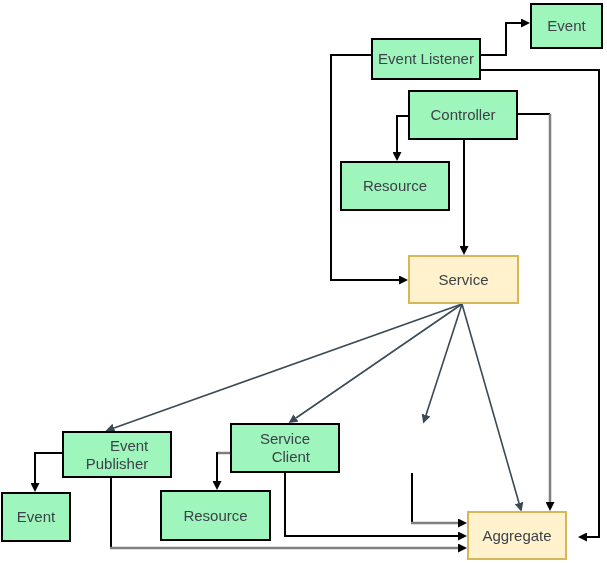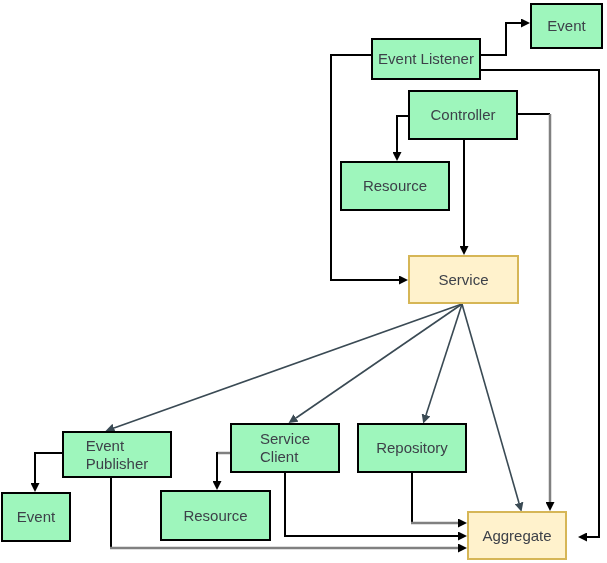--- a/index.html
+++ b/index.html
@@ -3,21 +3,21 @@
 <meta charset="utf-8">
 <style>
   html,body{margin:0;padding:0;background:#fff;}
   #canvas{
     position:relative;width:607px;height:563px;background:var(--background,#fff);
     font-family:"Liberation Sans","DejaVu Sans",sans-serif;overflow:hidden;
   }
   #wires{position:absolute;left:0;top:0;width:607px;height:563px;}
   .node{
     position:absolute;box-sizing:border-box;display:flex;align-items:center;justify-content:center;
-    text-align:left;font-size:15px;line-height:18px;color:var(--label-color,#3d4149);
+    text-align:right;font-size:15px;line-height:18px;color:var(--label-color,#3d4149);
     white-space:pre-line;
   }
   .node.green{background:var(--node-green-fill,#9ef6bc);border:2px solid var(--node-green-border,#000);}
   .node.yellow{background:var(--node-yellow-fill,#fff2cc);border:2px solid var(--node-yellow-border,#d6b656);}
   .e-black{stroke:var(--edge-black,#000);stroke-width:2;fill:none;}
   .e-gray{stroke:var(--edge-gray,#808080);stroke-width:2.5;fill:none;}
   .e-slate{stroke:var(--edge-slate,#3a4a54);stroke-width:1.6;fill:none;}
   .m-black{fill:var(--edge-black,#000);}
   .m-slate{fill:var(--edge-slate,#3a4a54);}
 </style>
@@ -77,21 +77,20 @@
   <div class="node green" style="left:340px;top:161px;width:110px;height:50px;">Resource</div>
 
   <div class="node yellow" style="left:408px;top:255px;width:111px;height:49px;">Service</div>
 
   <div class="node green" style="left:62px;top:431px;width:110px;height:47px;">Event
 Publisher</div>
 
   <div class="node green" style="left:230px;top:423px;width:110px;height:50px;">Service
 Client</div>
 
-  <div class="node green" style="left:357px;top:423px;width:110px;height:50px;">Repository</div>
 
   <div class="node green" style="left:1px;top:492px;width:70px;height:50px;">Event</div>
 
   <div class="node green" style="left:160px;top:490px;width:111px;height:51px;">Resource</div>
 
   <div class="node yellow" style="left:467px;top:511px;width:100px;height:49px;">Aggregate</div>
 
 </div>
 
 </body></html>

